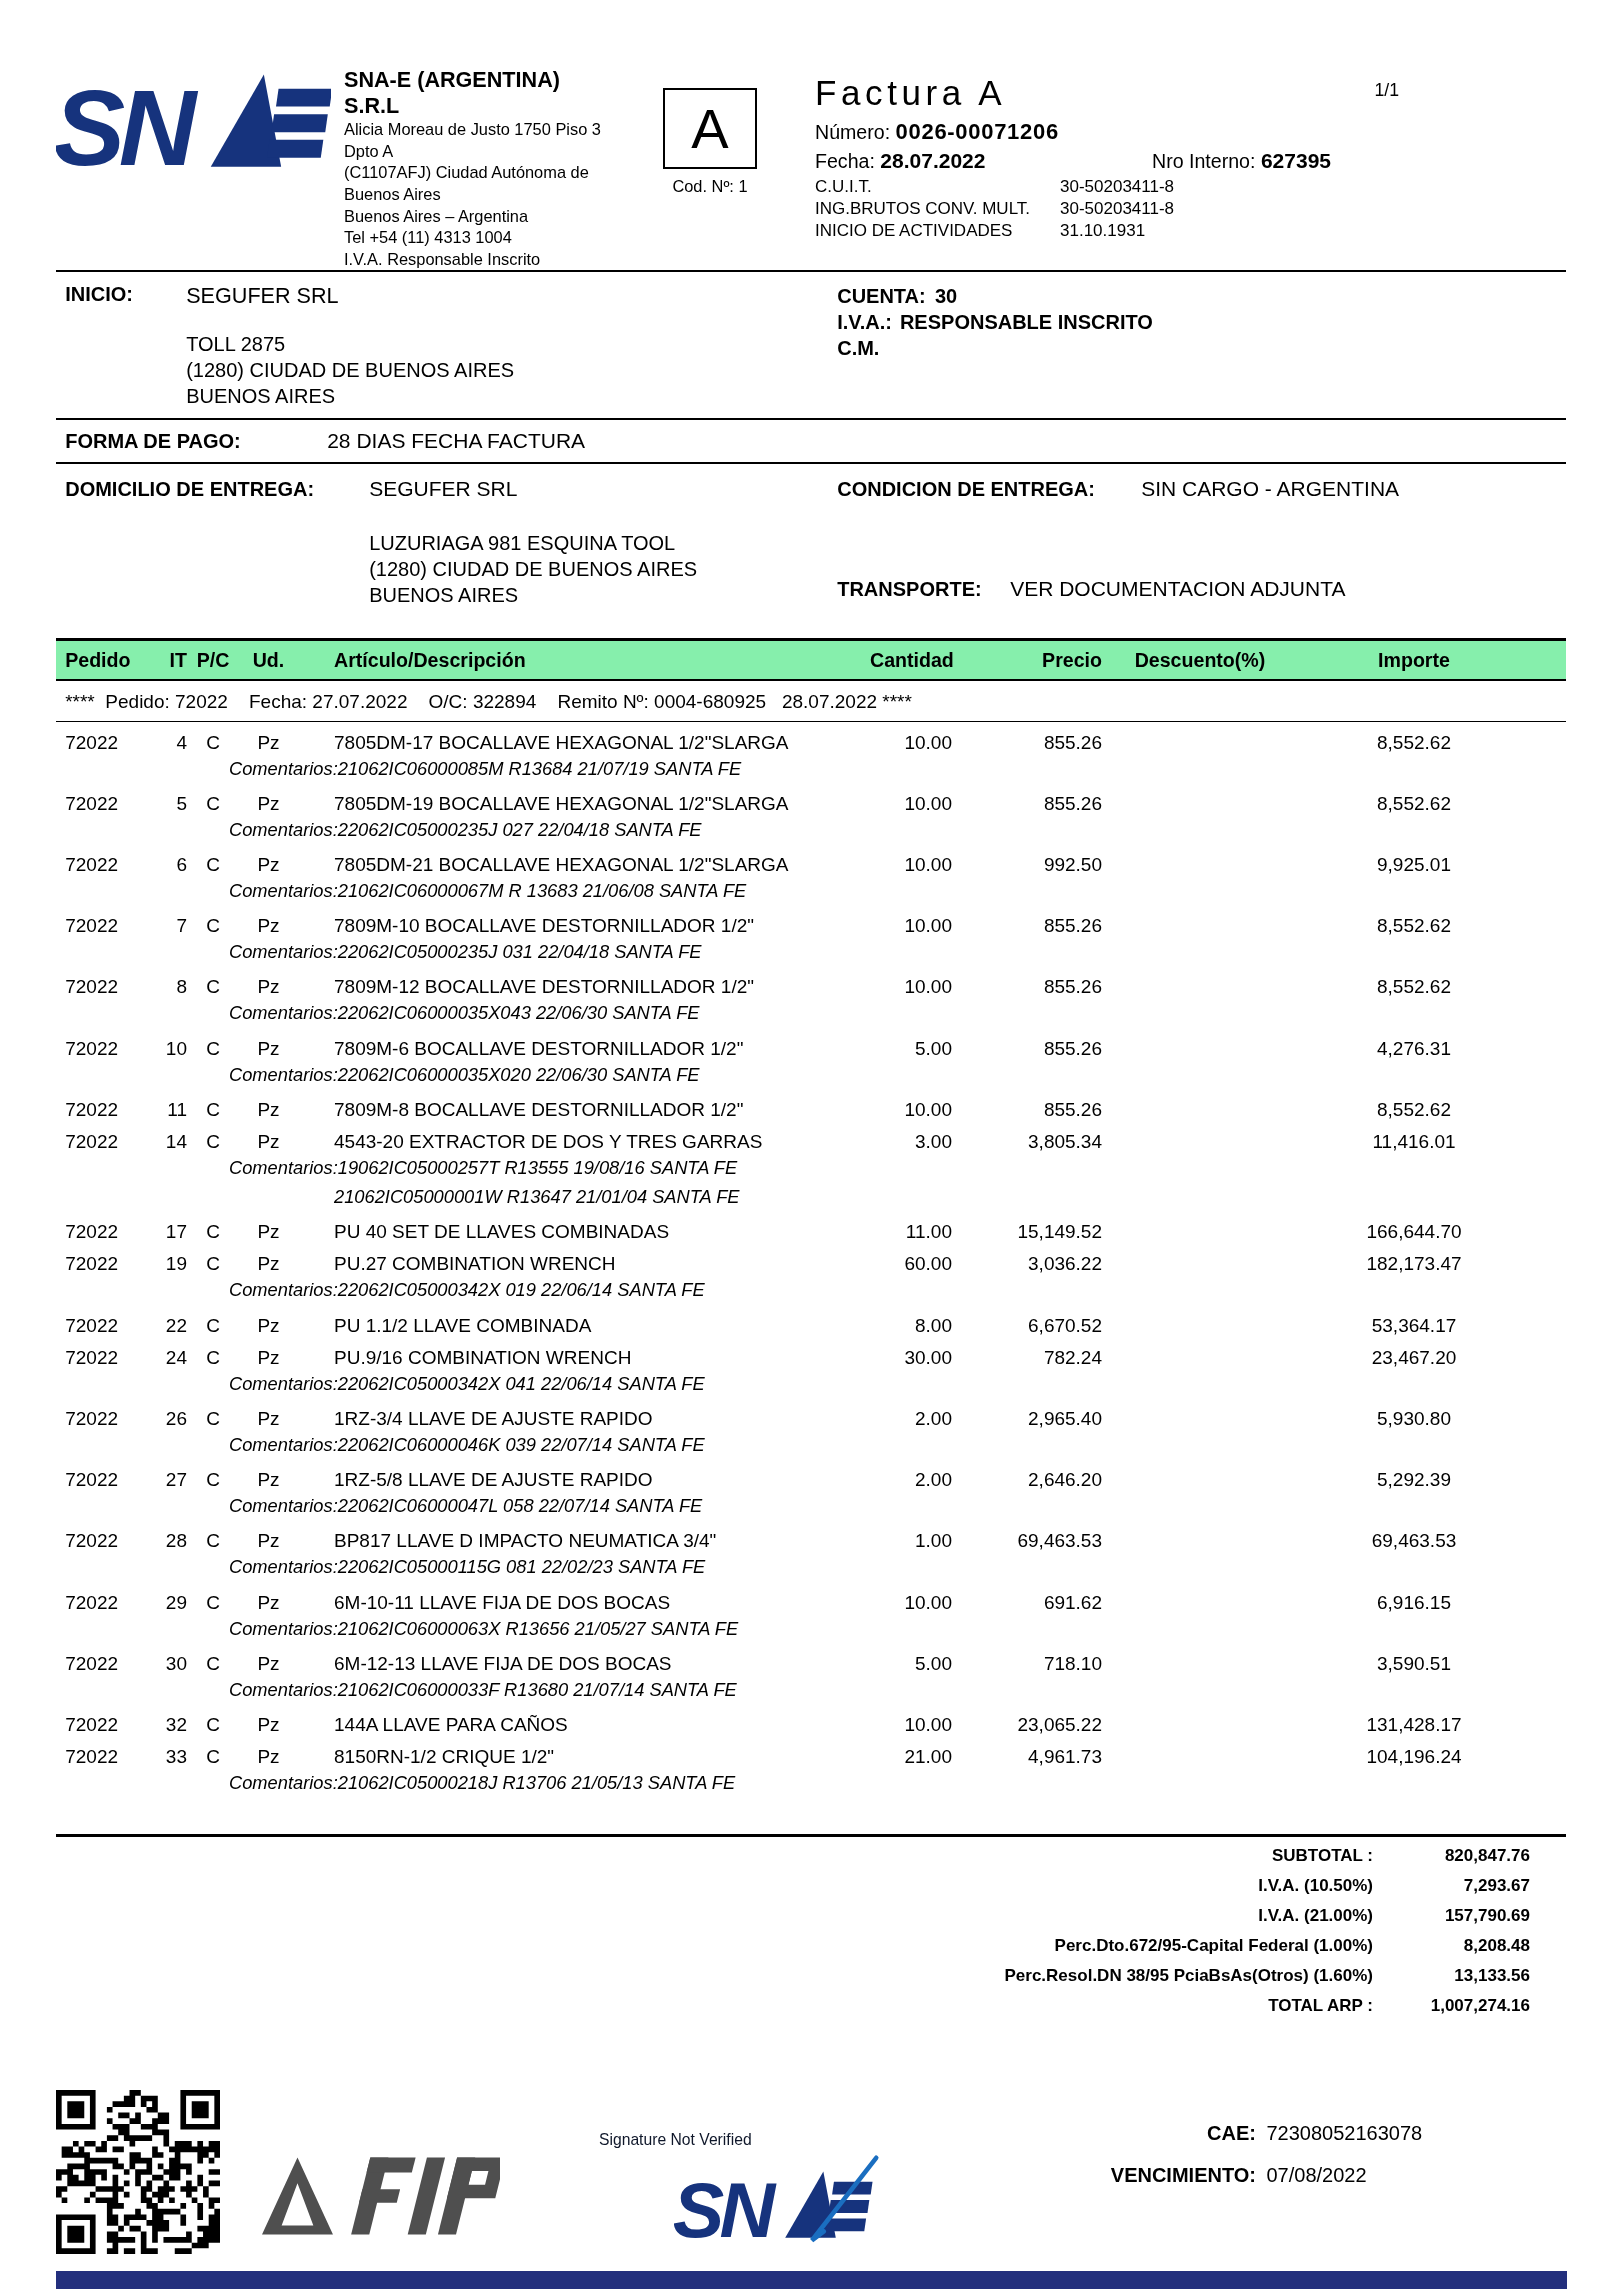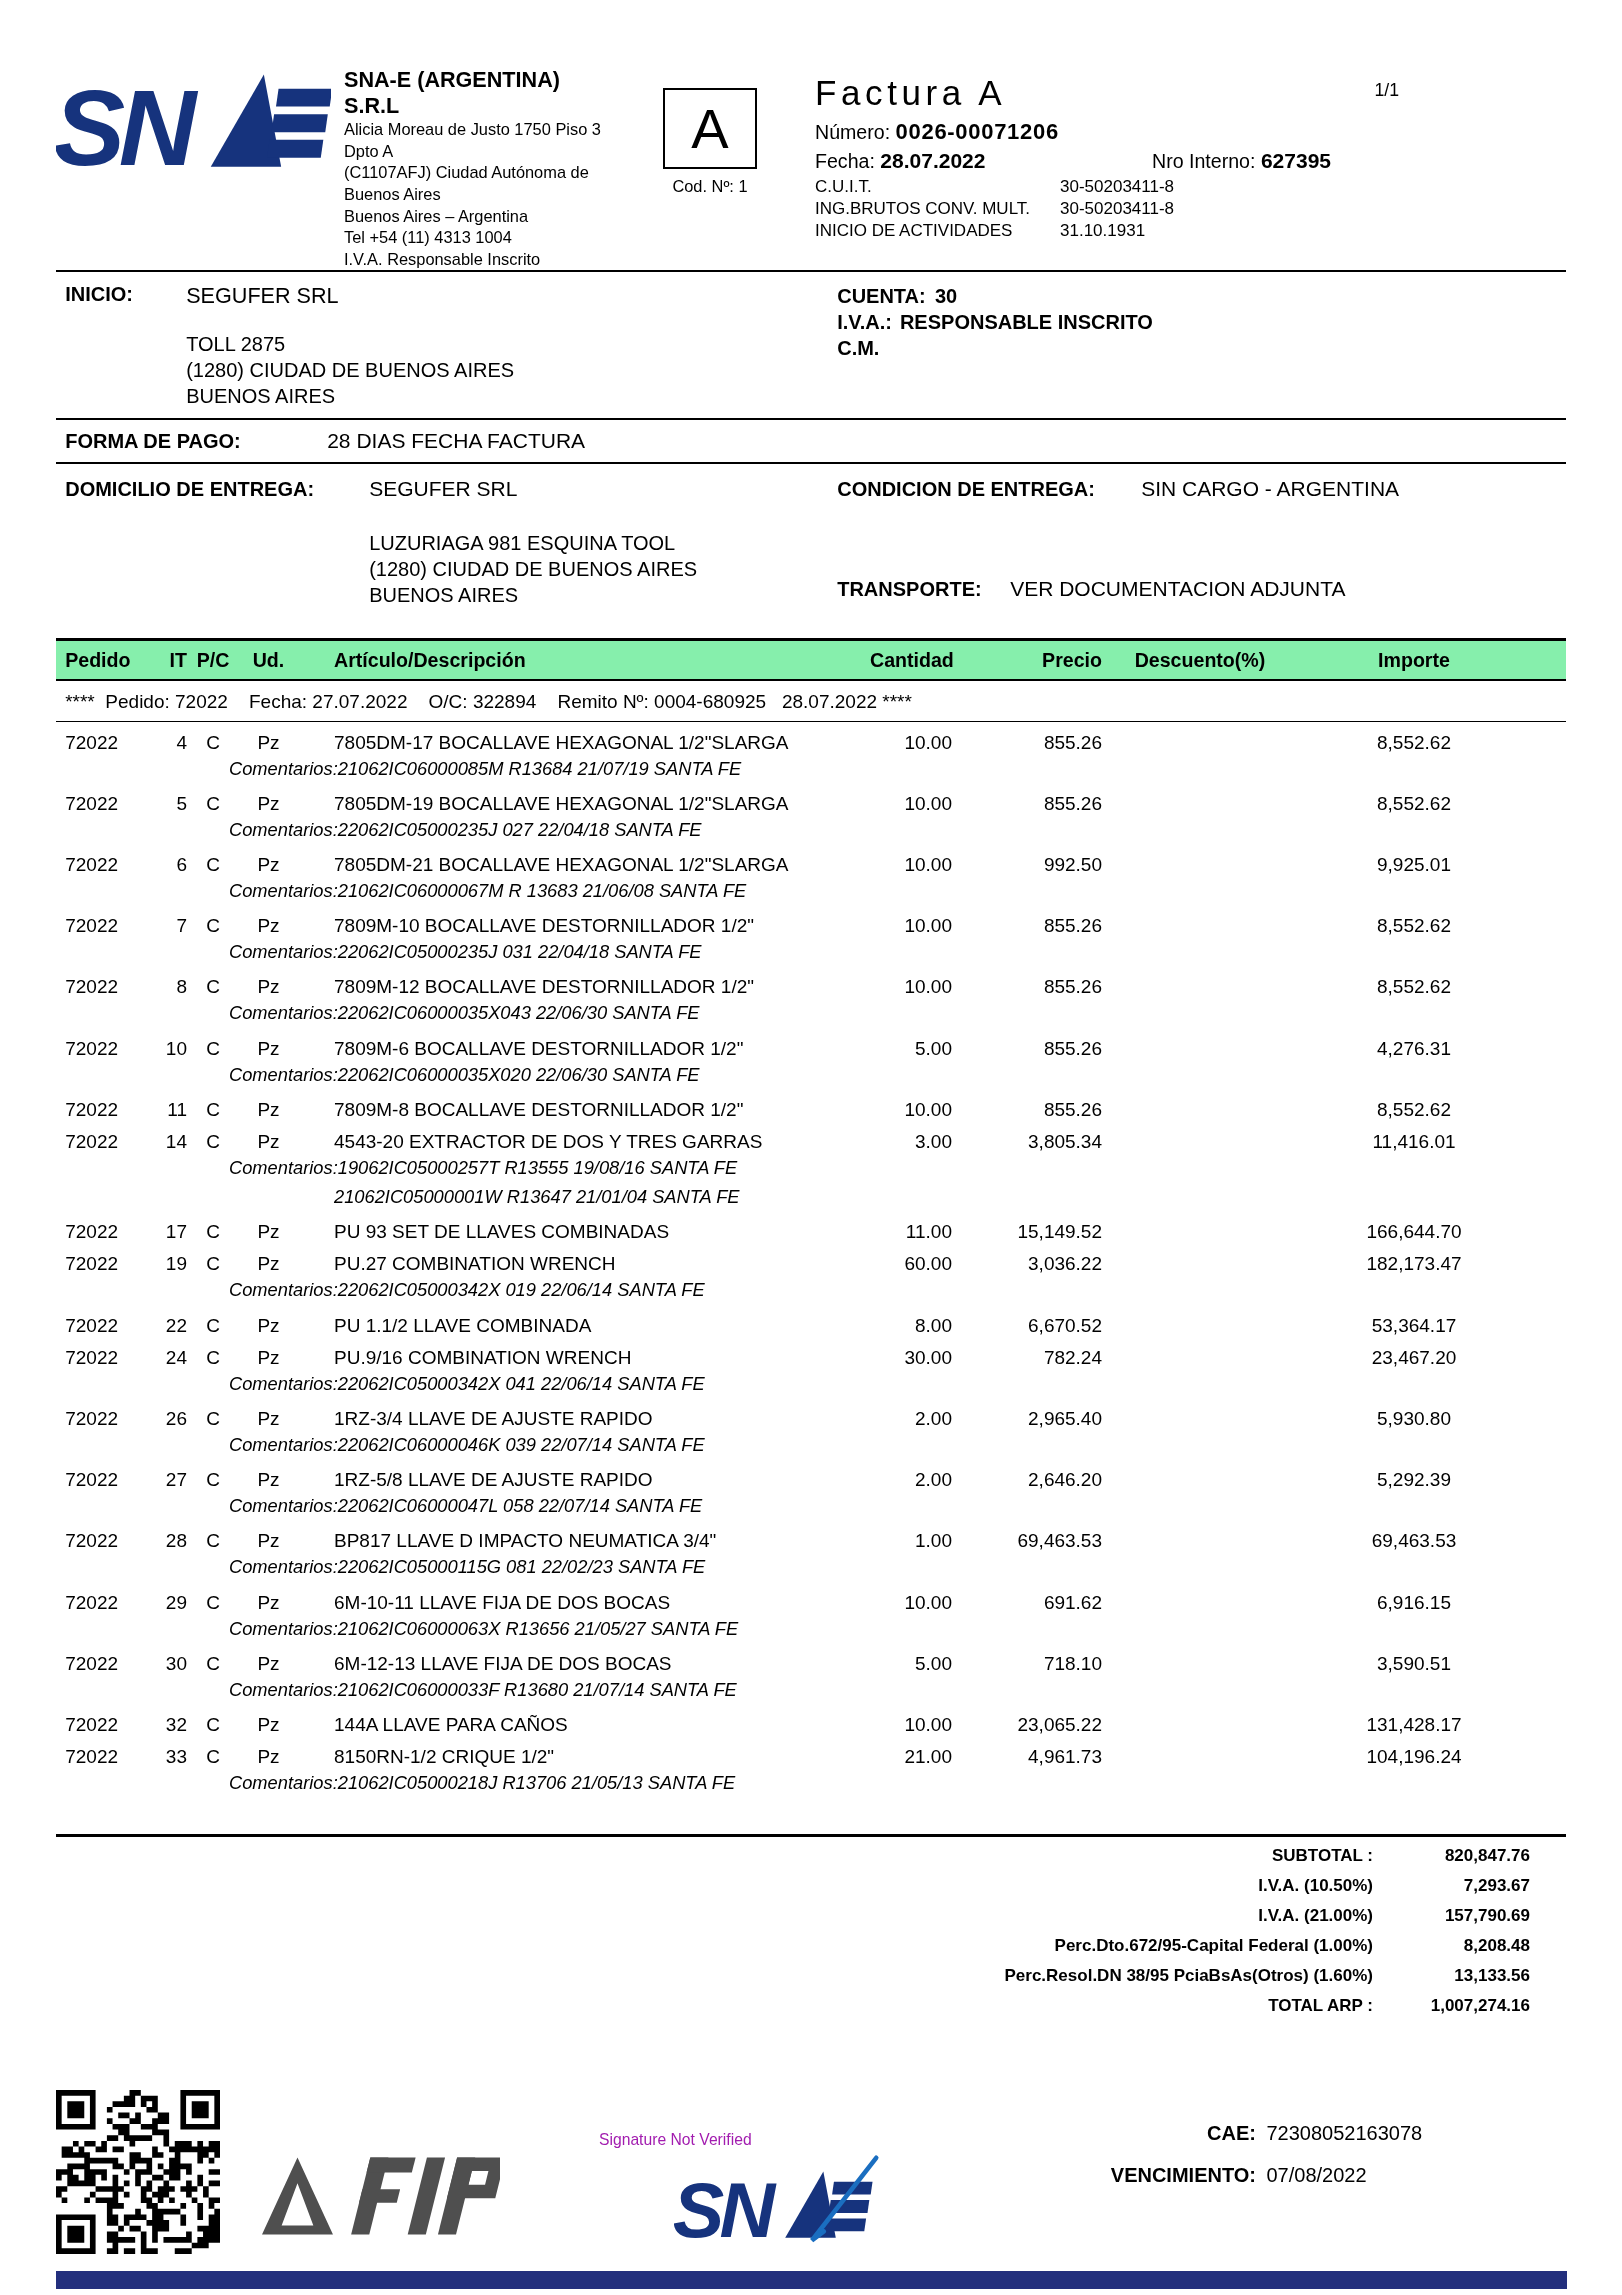--- a/index.html
+++ b/index.html
@@ -80,21 +80,21 @@
   .comment-label{display:inline-block;min-width:105px;}
   .table-bottom{border-top:3.3px solid #000;margin-top:37px;}
   
   .totals{margin-top:3.9px;}
   .total-row{display:flex;justify-content:flex-end;font-size:17px;font-weight:bold;line-height:30px;}
   .total-label{text-align:right;}
   .total-value{width:157px;text-align:right;padding-right:36px;flex:0 0 auto;}
   
   .qr{position:absolute;left:56px;top:2090px;width:164px;height:164px;}
   .afip{position:absolute;left:258px;top:2156px;}
-  .sig-note{position:absolute;left:599px;top:2131px;font-size:15.7px;color:#a21caf;}
+  .sig-note{position:absolute;left:599px;top:2131px;font-size:15.7px;color:#0f172a;}
   .sig-logo{position:absolute;left:674px;top:2152px;}
   .cae-block{position:absolute;left:1060px;top:2117px;font-size:20px;}
   .cae-row{display:flex;line-height:33px;margin-bottom:9.2px;}
   .cae-label{width:196px;text-align:right;font-weight:bold;}
   .cae-value{padding-left:10.5px;}
   .bottom-bar{position:absolute;left:56px;top:2271px;width:1511px;height:17.7px;background:#232f7d;}
 </style>
 </head>
 <body>
 
@@ -333,21 +333,21 @@
             <span class="cell c-dto"></span>
             <span class="cell c-importe">11,416.01</span>
           </div>
           <div class="t-comment"><span class="comment-label">Comentarios:</span><span>19062IC05000257T R13555 19/08/16 SANTA FE</span></div>
           <div class="t-comment"><span class="comment-label"></span><span>21062IC05000001W R13647 21/01/04 SANTA FE</span></div>
           <div class="t-row">
             <span class="cell c-pedido">72022</span>
             <span class="cell c-it">17</span>
             <span class="cell c-pc">C</span>
             <span class="cell c-ud">Pz</span>
-            <span class="cell c-desc">PU 93 SET DE LLAVES COMBINADAS</span>
+            <span class="cell c-desc">PU 40 SET DE LLAVES COMBINADAS</span>
             <span class="cell c-cant">11.00</span>
             <span class="cell c-precio">15,149.52</span>
             <span class="cell c-dto"></span>
             <span class="cell c-importe">166,644.70</span>
           </div>
           <div class="t-row">
             <span class="cell c-pedido">72022</span>
             <span class="cell c-it">19</span>
             <span class="cell c-pc">C</span>
             <span class="cell c-ud">Pz</span>

